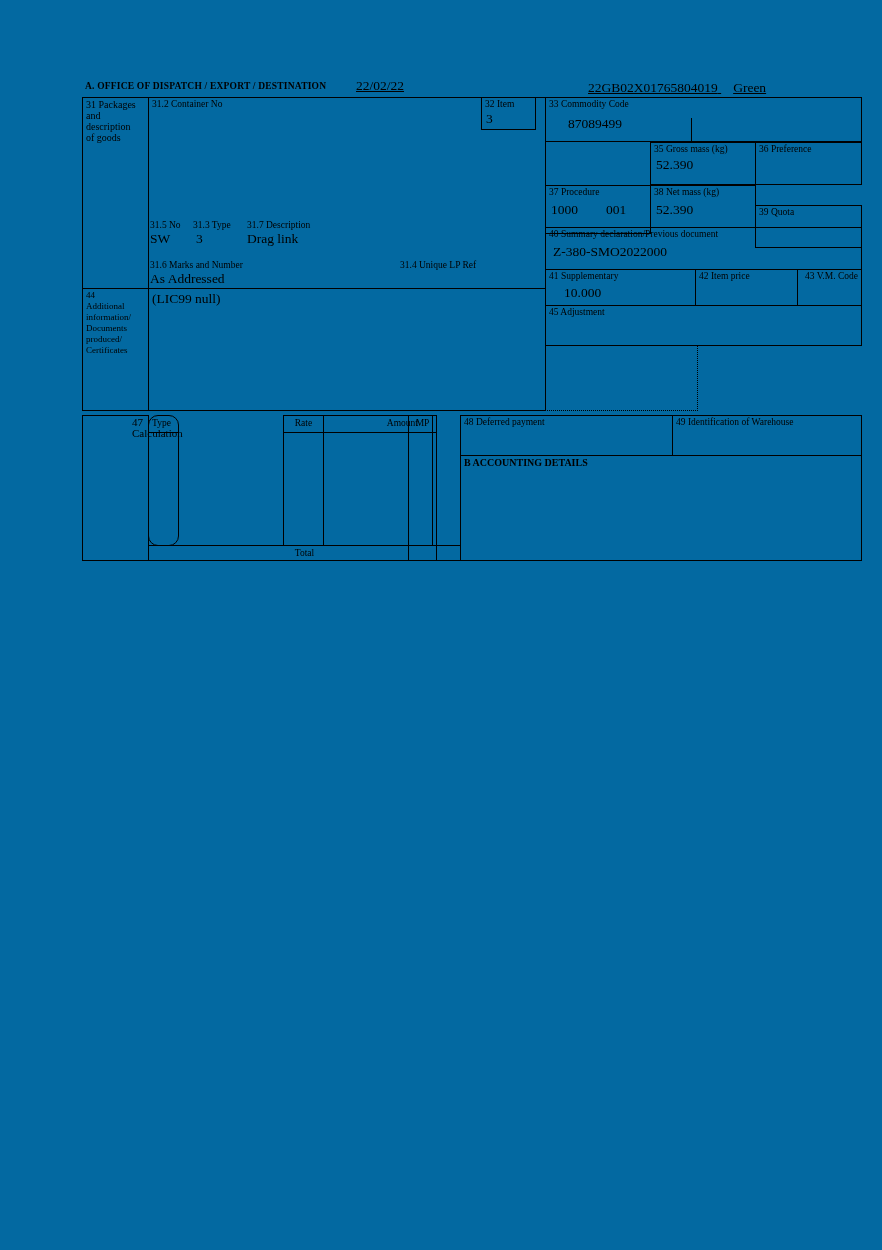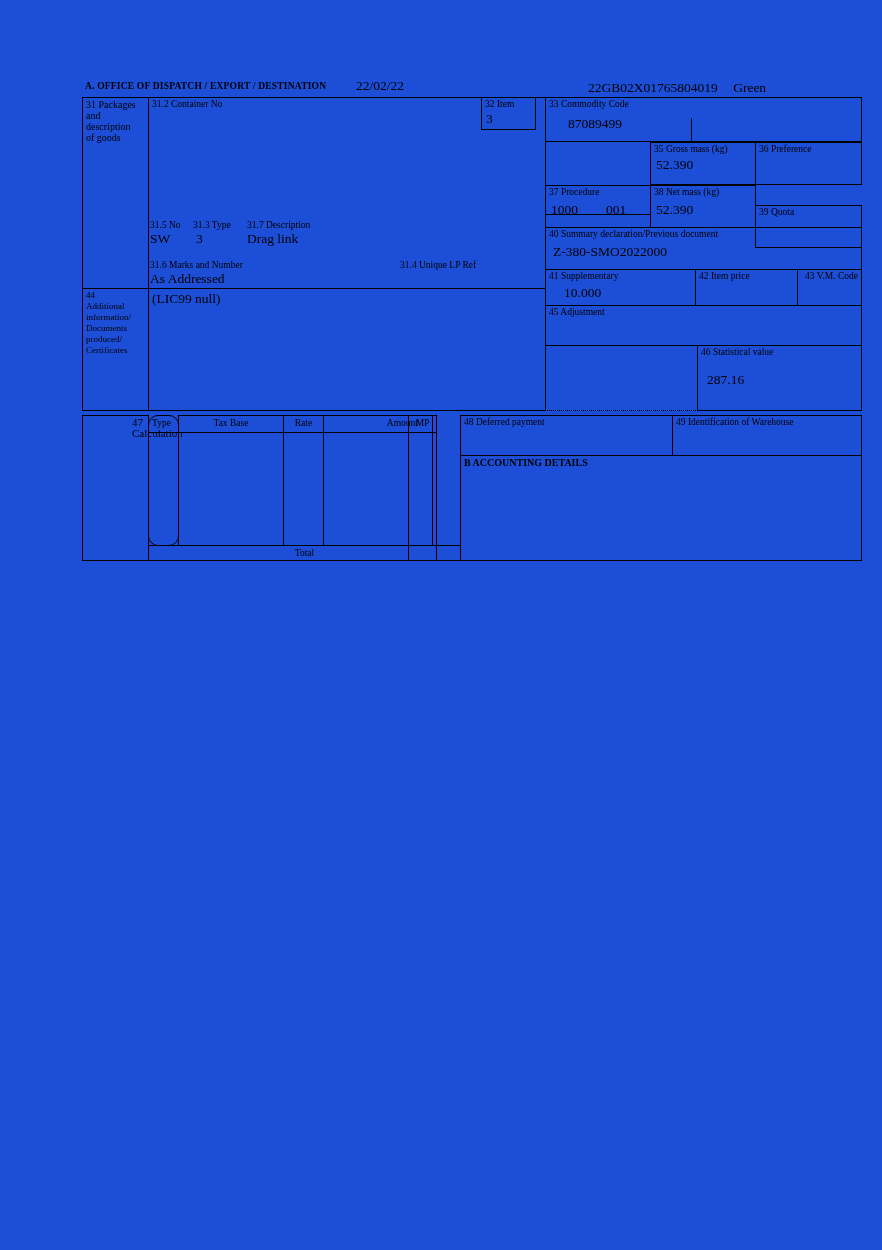--- a/index.html
+++ b/index.html
@@ -1,26 +1,26 @@
 <!DOCTYPE html>
 <html><head>
 <meta charset="utf-8">
 <style>
   html,body{margin:0;padding:0;background:#fff;}
-  .page{position:relative;width:882px;height:1250px;background:#1d4ed8;color:#000;
+  .page{position:relative;width:882px;height:1250px;background:#0369a1;color:#000;
         font-family:"Liberation Serif",serif;overflow:hidden;}
   .abs{position:absolute;}
   .bx{position:absolute;border:1px solid #000;box-sizing:border-box;}
   .bx-dotted{position:absolute;border:1px dotted #000;box-sizing:border-box;}
   .lb{font-size:9.5px;line-height:11px;padding:1px 3px;white-space:nowrap;}
   .pre{white-space:pre-line;}
   .val{position:absolute;font-size:13.5px;line-height:15px;white-space:nowrap;}
   .flowval{font-size:13.5px;line-height:15px;padding:0 4px;}
   .hdrA{font-weight:bold;font-size:9.5px;letter-spacing:.2px;white-space:nowrap;}
-  .bigtxt{font-size:13.5px;white-space:nowrap;}
+  .bigtxt{font-size:13.5px;white-space:nowrap;text-decoration:underline;}
   .colhead{height:16px;border-bottom:1px solid #000;font-size:9.5px;
            line-height:15px;text-align:center;overflow:hidden;}
   .bold{font-weight:bold;}
 </style>
 </head>
 <body>
 
 <div class="page">
 
   <div class="abs hdrA" style="left:85px;top:81px;">A.  OFFICE OF DISPATCH / EXPORT / DESTINATION</div>
@@ -63,21 +63,21 @@
   </div>
 
   <div class="bx" style="left:650px;top:142px;width:106px;height:43px;">
     <div class="lb">35 Gross mass (kg)</div>
     <div class="val" style="left:5px;top:14px;">52.390</div>
   </div>
   <div class="bx" style="left:755px;top:142px;width:107px;height:43px;">
     <div class="lb">36 Preference</div>
   </div>
 
-  <div class="bx" style="left:545px;top:185px;width:106px;height:30px;">
+  <div class="bx" style="left:545px;top:185px;width:106px;height:49px;">
     <div class="lb">37 Procedure</div>
     <div class="val" style="left:5px;top:16px;">1000</div>
     <div class="val" style="left:60px;top:16px;">001</div>
   </div>
   <div class="bx" style="left:650px;top:185px;width:106px;height:43px;">
     <div class="lb">38 Net mass (kg)</div>
     <div class="val" style="left:5px;top:16px;">52.390</div>
   </div>
   <div class="bx" style="left:755px;top:185px;width:107px;height:43px;margin-top:20px;">
     <div class="lb">39 Quota</div>
@@ -109,35 +109,28 @@
   </div>
   <div class="bx" style="left:148px;top:288px;width:398px;height:123px;">
     <div class="val" style="left:3px;top:2px;">(LIC99 null)</div>
   </div>
 
   <div class="bx" style="left:545px;top:305px;width:317px;height:41px;">
     <div class="lb">45 Adjustment</div>
   </div>
 
   <div class="bx-dotted" style="left:545px;top:345px;width:153px;height:66px;"></div>
-  <div class="bx" style="left:697px;top:345px;width:165px;height:66px;">
-    <div class="lb">46 Statistical value</div>
-    <div class="val" style="left:9px;top:26px;">287.16</div>
-  </div>
 
   <div class="bx" style="left:82px;top:415px;width:67px;height:146px;">
     <div class="lb pre" style="font-size:11px;margin-left:46px;">47
 Calculation</div>
   </div>
 
   <div class="bx" style="left:148px;top:415px;width:31px;height:131px;border-radius:10px;">
     <div class="colhead" style="text-align:left;padding-left:3px;">Type</div>
-  </div>
-  <div class="bx" style="left:178px;top:415px;width:106px;height:131px;">
-    <div class="colhead">Tax Base</div>
   </div>
   <div class="bx" style="left:323px;top:415px;width:110px;height:131px;">
     <div class="colhead" style="text-align:right;padding-right:14px;">Amount</div>
   </div>
   <div class="bx" style="left:283px;top:415px;width:41px;height:131px;">
     <div class="colhead">Rate</div>
   </div>
   <div class="bx" style="left:408px;top:415px;width:29px;height:146px;">
     <div class="colhead">MP</div>
   </div>

